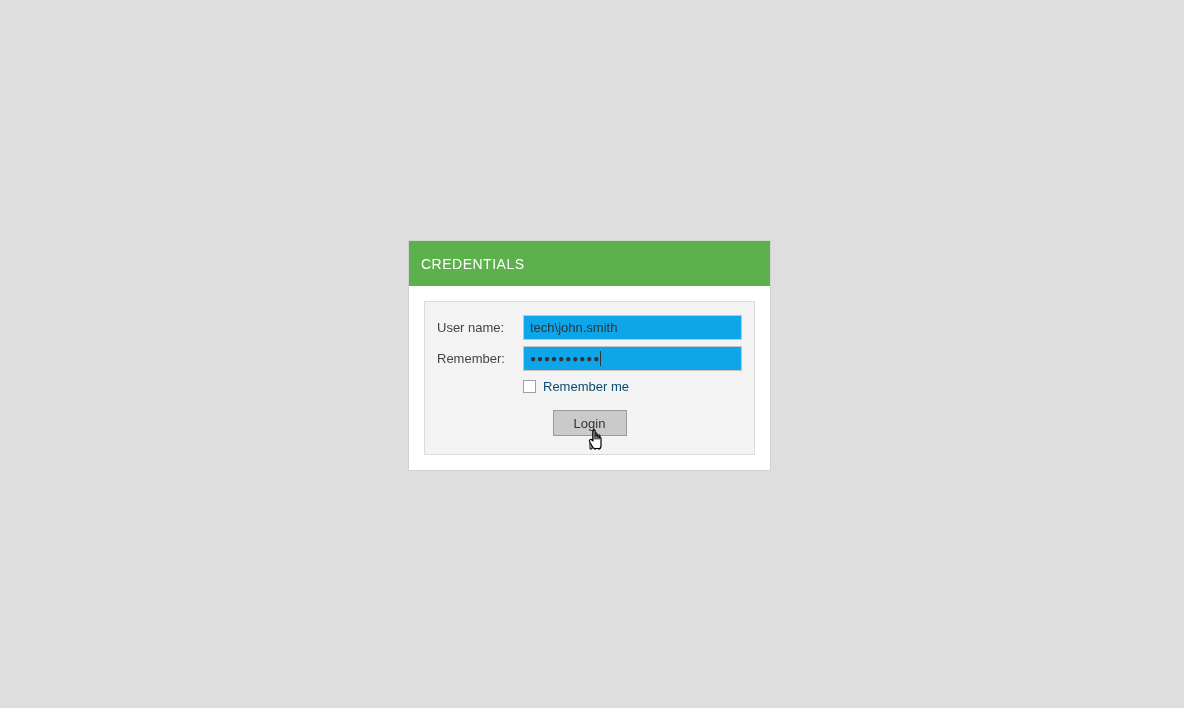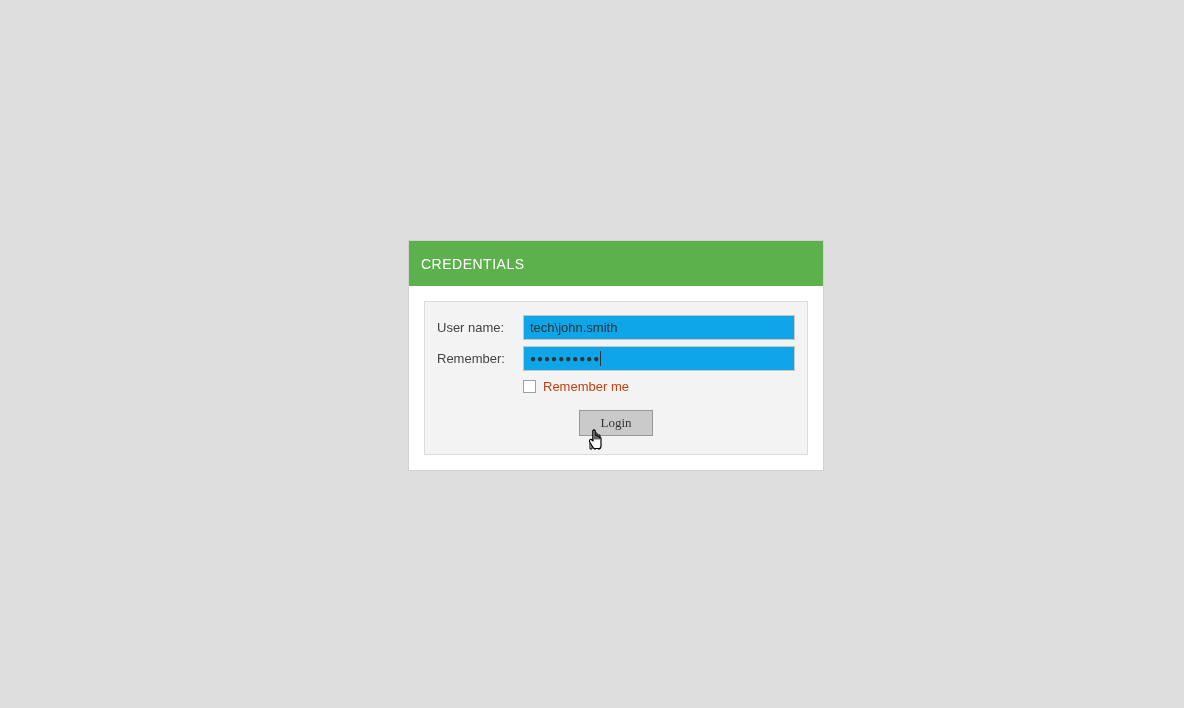--- a/index.html
+++ b/index.html
@@ -14,21 +14,21 @@
       font-family: "Segoe UI", Tahoma, Arial, sans-serif;
       font-size: 13px;
       color: #444;
       position: relative;
       overflow: hidden;
     }
     .panel {
       position: absolute;
       left: 409px;
       top: 241px;
-      width: 414px;
+      width: 361px;
       background: #ffffff;
       box-shadow: 0 0 0 1px rgba(0,0,0,0.05);
     }
     .panel-header {
       background: #5cb14c;
       color: #ffffff;
       padding: 15px 12px 14px 12px;
       font-size: 14px;
       letter-spacing: 0.5px;
       font-weight: 400;
@@ -73,33 +73,33 @@
     .checkbox {
       width: 13px;
       height: 13px;
       border: 1px solid #a0a0a0;
       background: #ffffff;
       margin-right: 7px;
       cursor: pointer;
     }
     .remember-label {
       font-size: 13px;
-      color: #c2410c;
+      color: #0c4a6e;
       cursor: pointer;
     }
     .button-row {
       display: flex;
       justify-content: center;
     }
     .login-btn {
       width: 74px;
       height: 26px;
       background: #cacaca;
       border: 1px solid #999999;
-      font-family: Liberation Serif, serif;
+      font-family: Liberation Sans, sans-serif;
       font-size: 13px;
       color: #333;
       cursor: pointer;
     }
     .cursor-icon {
       position: absolute;
       left: 586px;
       top: 429px;
       pointer-events: none;
     }

